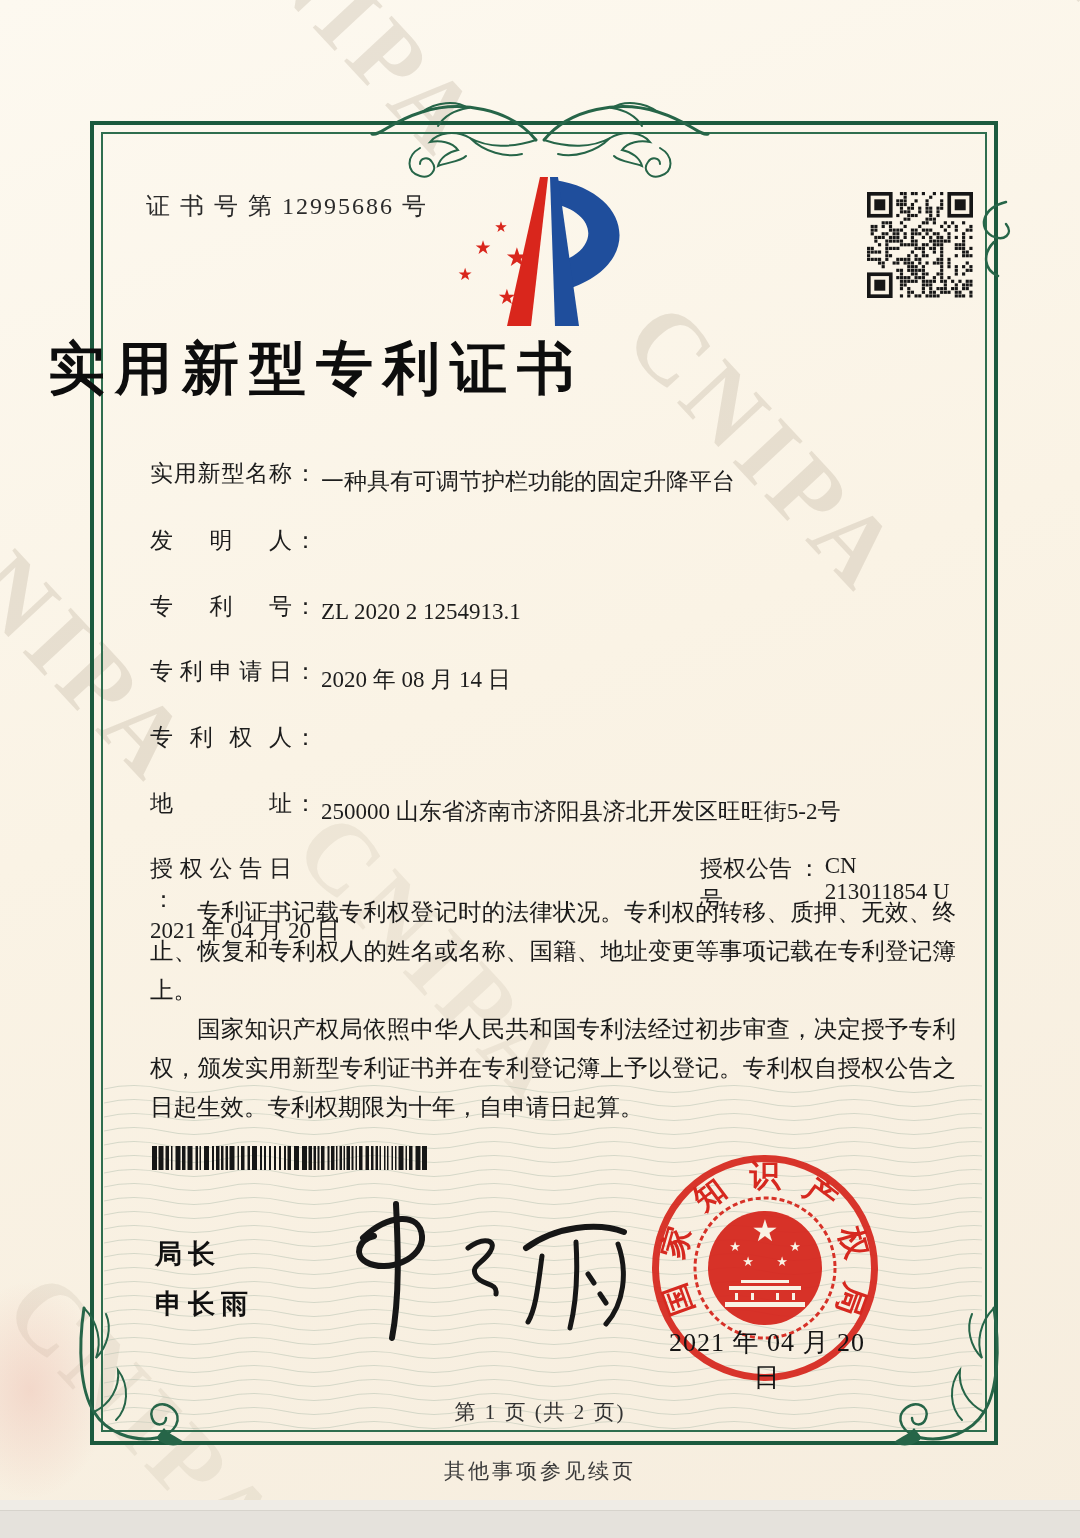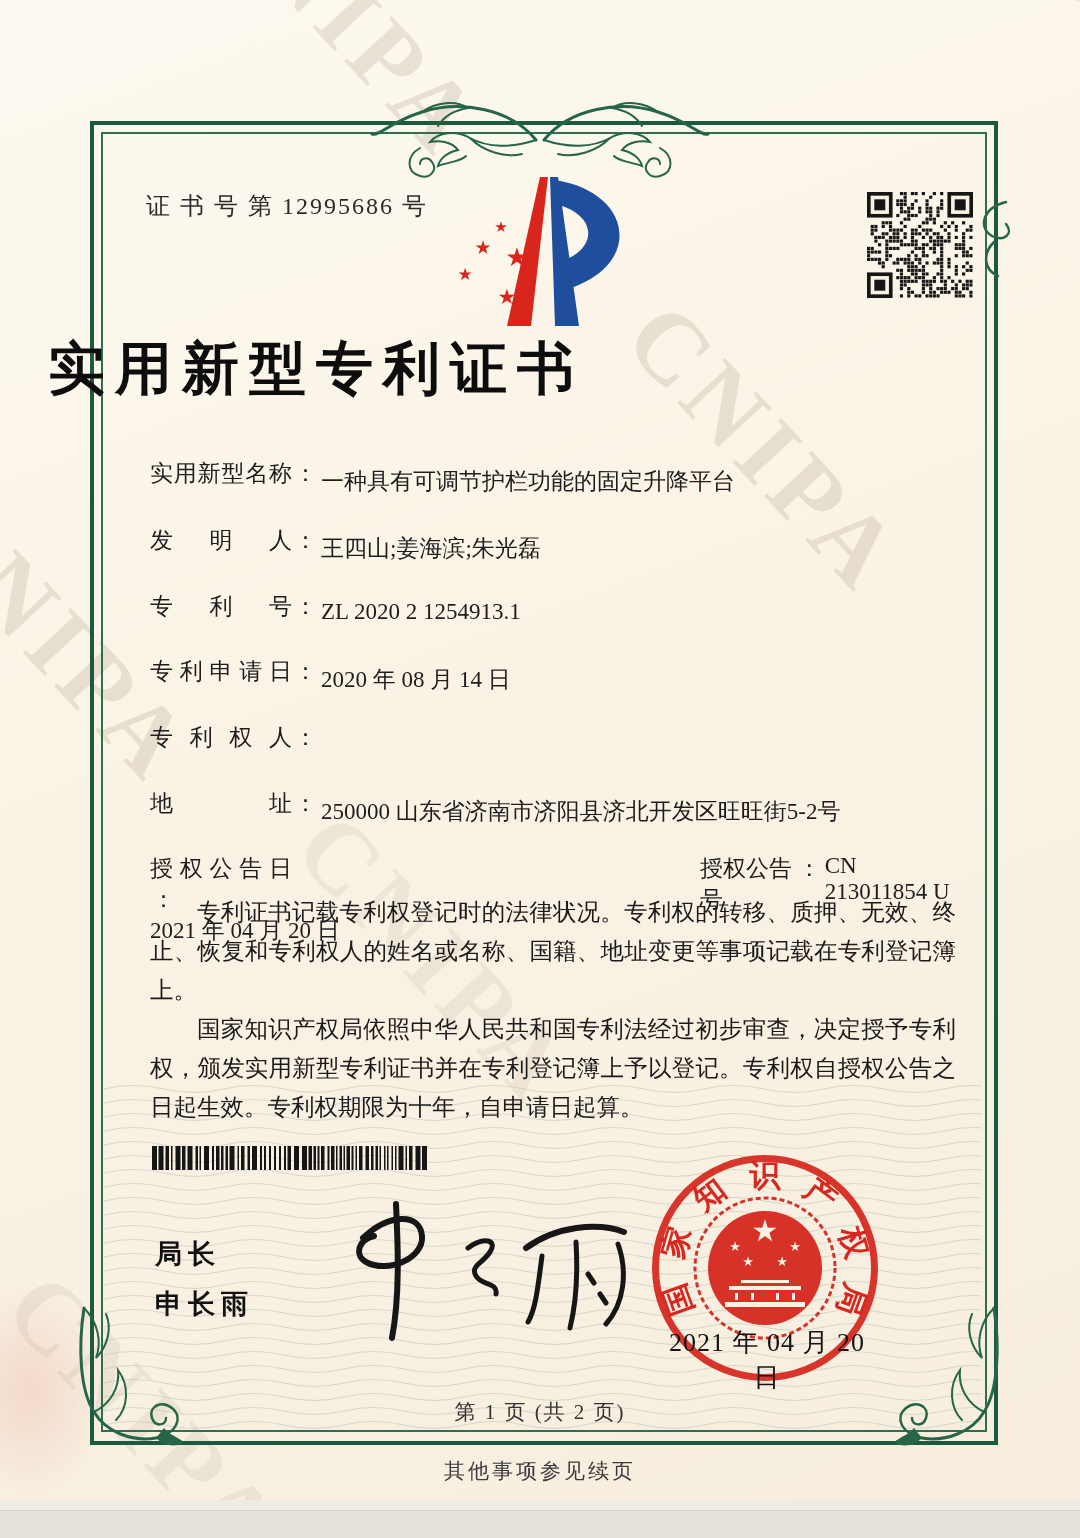--- a/index.html
+++ b/index.html
@@ -458,21 +458,20 @@
   <div class="title">实用新型专利证书</div>
 
   <div class="row" style="top:458px;">
     <span class="lbl">实用新型名称</span>
     <span class="colon">：</span>
     <span class="val">一种具有可调节护栏功能的固定升降平台</span>
   </div>
   <div class="row" style="top:525px;">
     <span class="lbl">发明人</span>
     <span class="colon">：</span>
-    <span class="val">王四山;姜海滨;朱光磊</span>
   </div>
   <div class="row" style="top:591px;">
     <span class="lbl">专利号</span>
     <span class="colon">：</span>
     <span class="val">ZL 2020 2 1254913.1</span>
   </div>
   <div class="row" style="top:656px;">
     <span class="lbl">专利申请日</span>
     <span class="colon">：</span>
     <span class="val">2020 年 08 月 14 日</span>

